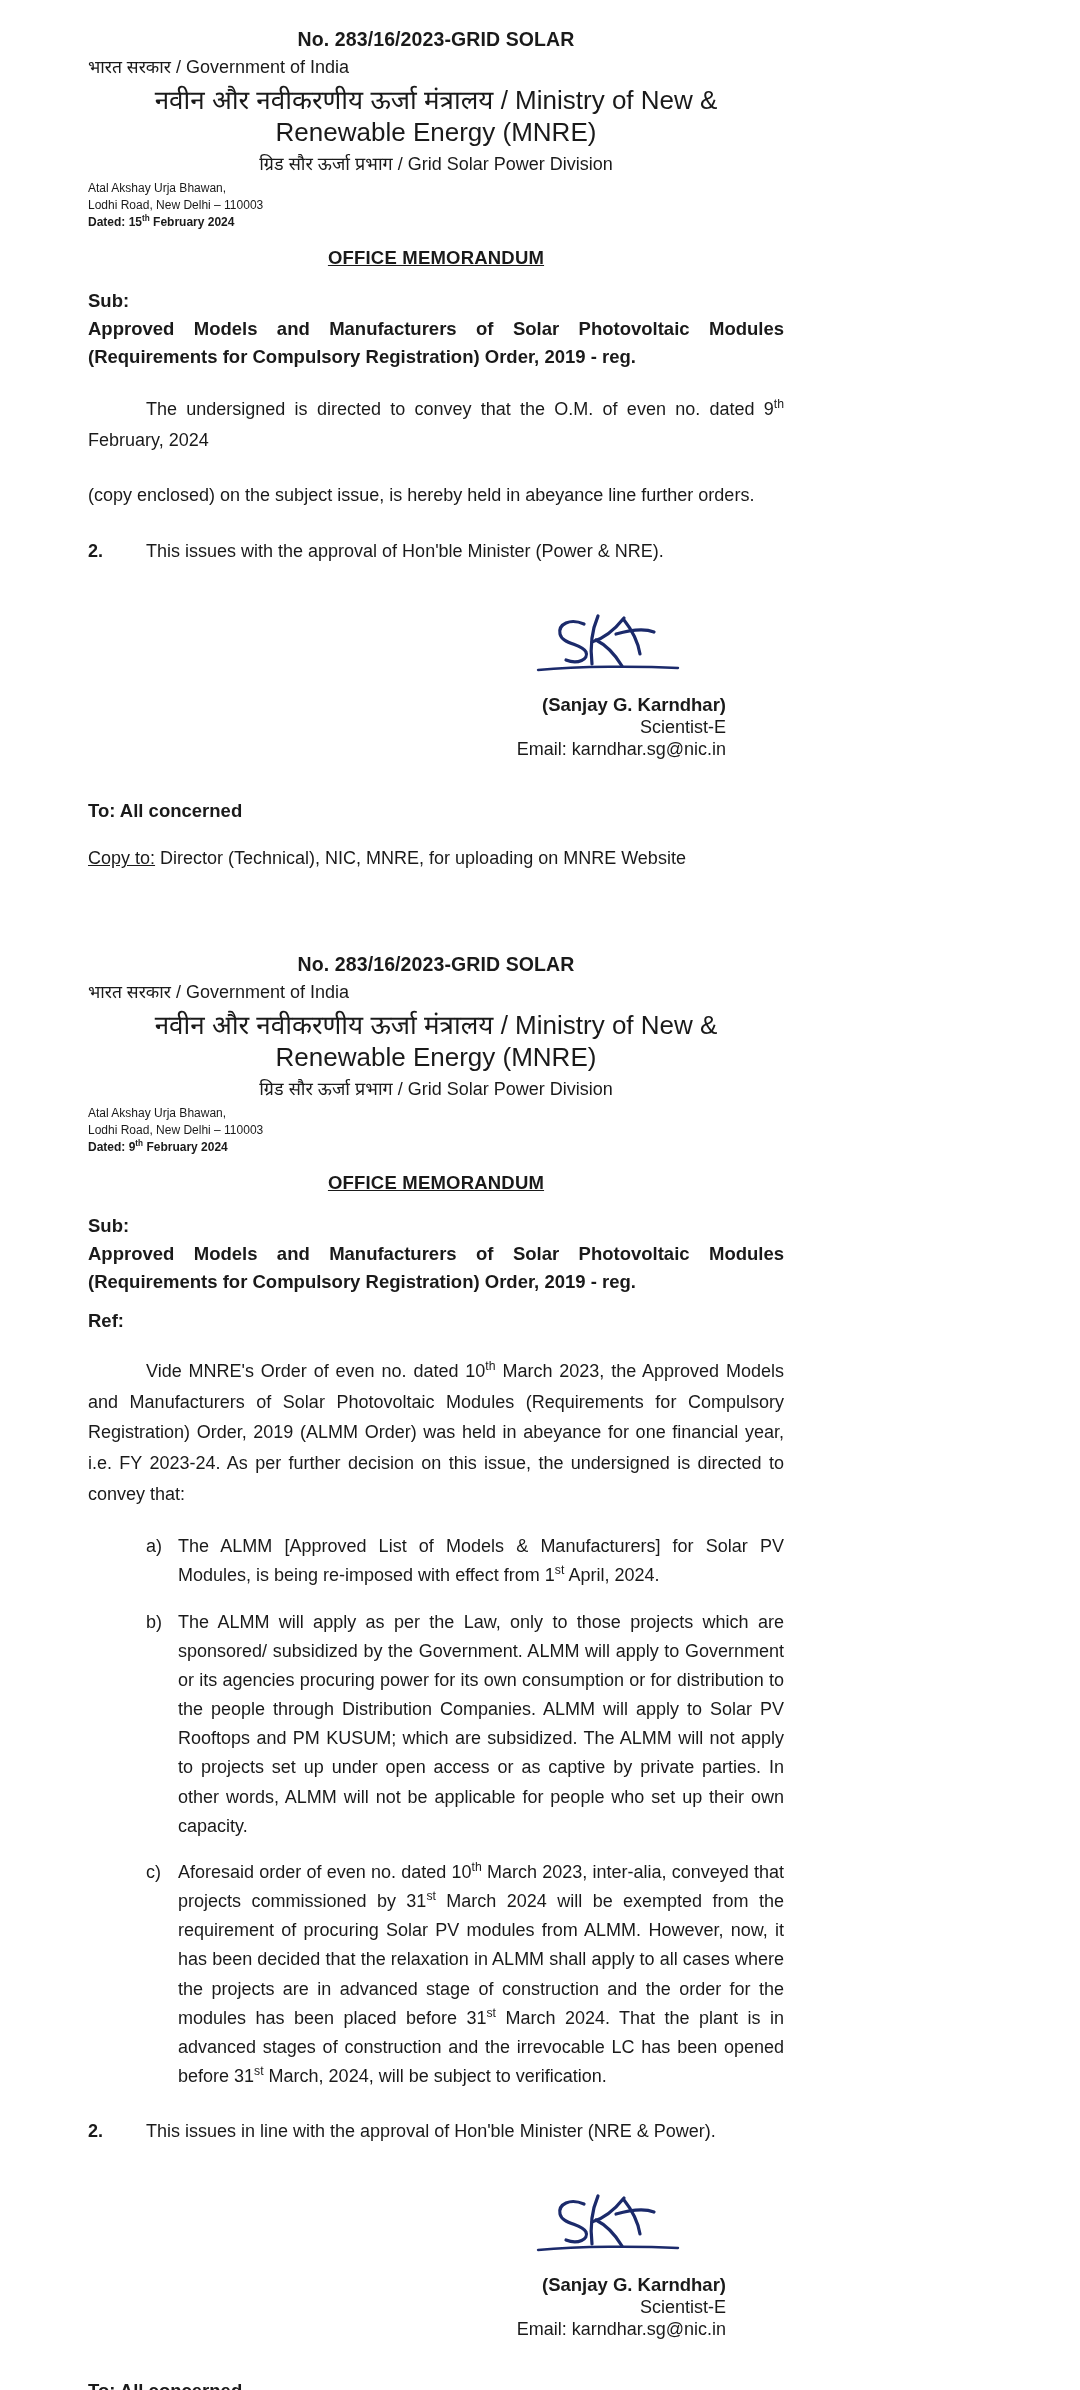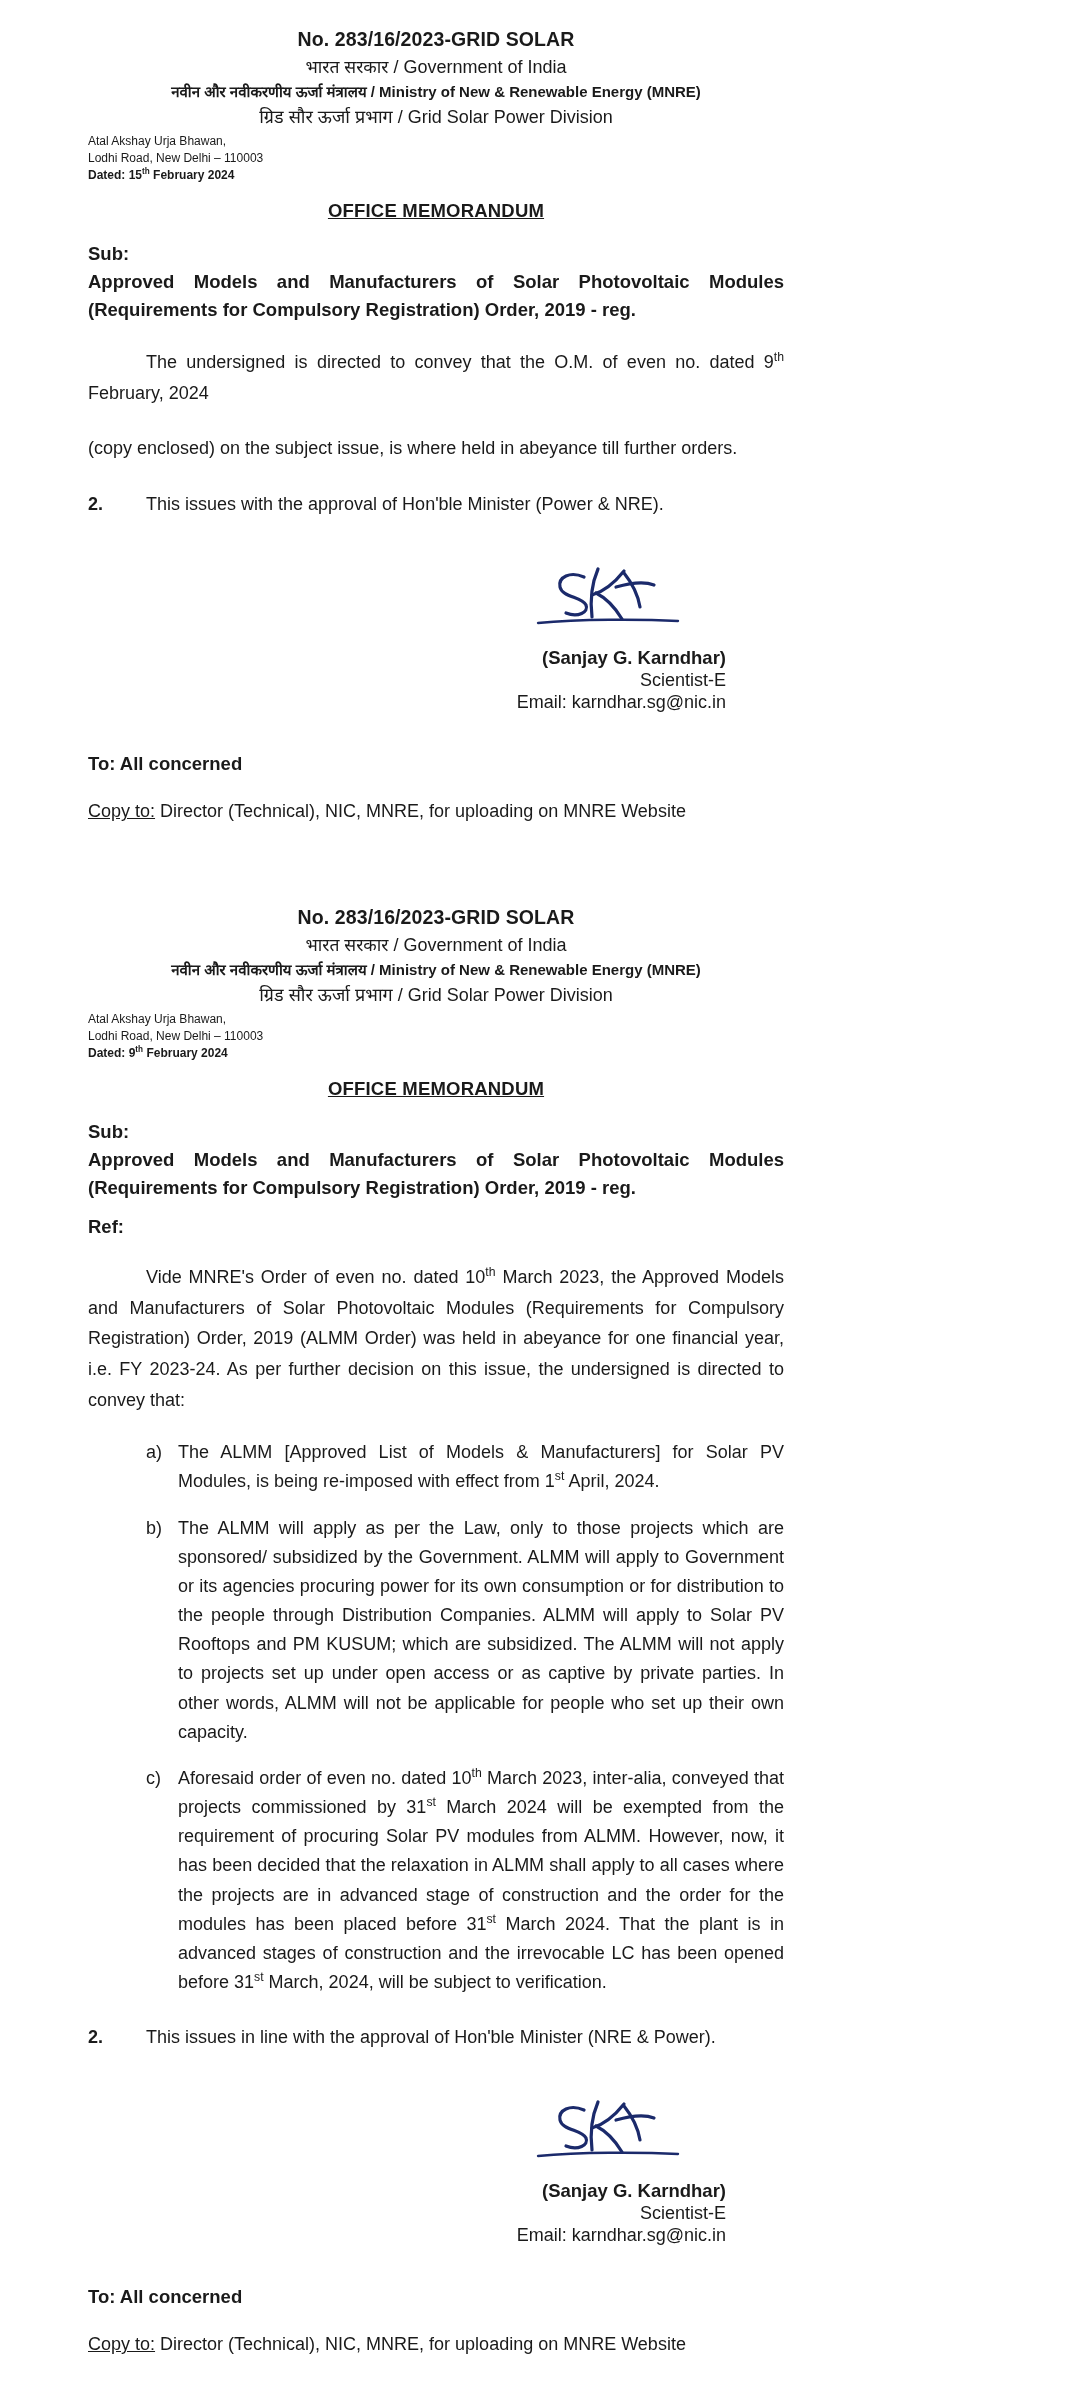--- a/index.html
+++ b/index.html
@@ -29,27 +29,27 @@
 
   .hdr-no {
     font-size: 19.5px;
     font-weight: bold;
     text-align: center;
     letter-spacing: 0.1px;
     margin-bottom: 3px;
   }
   .hdr-gov {
     font-size: 18px;
-    text-align: center;
+    text-align: left;
     margin-bottom: 3px;
   }
   .hdr-gov .dev { font-size: 17.5px; }
   .hdr-min {
-    font-size: 15px;
-    font-weight: bold;
+    font-size: 26px;
+    font-weight: normal;
     text-align: center;
     margin-bottom: 3px;
   }
   .hdr-div {
     font-size: 18px;
     text-align: center;
     margin-bottom: 5px;
   }
   .addr-block {
     font-size: 12px;
@@ -199,21 +199,21 @@
 
     <div class="om-title">OFFICE MEMORANDUM</div>
 
     <div class="sub-row">
       <div class="sub-label">Sub:</div>
       <div class="sub-text">Approved Models and Manufacturers of Solar Photovoltaic Modules (Requirements for Compulsory Registration) Order, 2019 - reg.</div>
     </div>
 
     <div class="body-p indent"><span>The undersigned is directed to convey that the O.M. of even no. dated 9</span><sup>th</sup><span> February, 2024</span></div>
 
-    <div class="body-p">(copy enclosed) on the subject issue, is where held in abeyance till further orders.</div>
+    <div class="body-p">(copy enclosed) on the subject issue, is hereby held in abeyance line further orders.</div>
 
     <div class="num-row">
       <div class="num">2.</div>
       <div class="txt">This issues with the approval of Hon'ble Minister (Power &amp; NRE).</div>
     </div>
 
     <div class="sign-block">
       <svg class="sig-svg" width="170" height="68" viewBox="0 0 170 68">
         <g fill="none" stroke="#1b2a6b" stroke-width="3.2" stroke-linecap="round" stroke-linejoin="round">
           <path d="M64 16 C50 10, 38 16, 40 26 C42 36, 62 36, 66 44 C69 51, 58 57, 46 52"></path>

